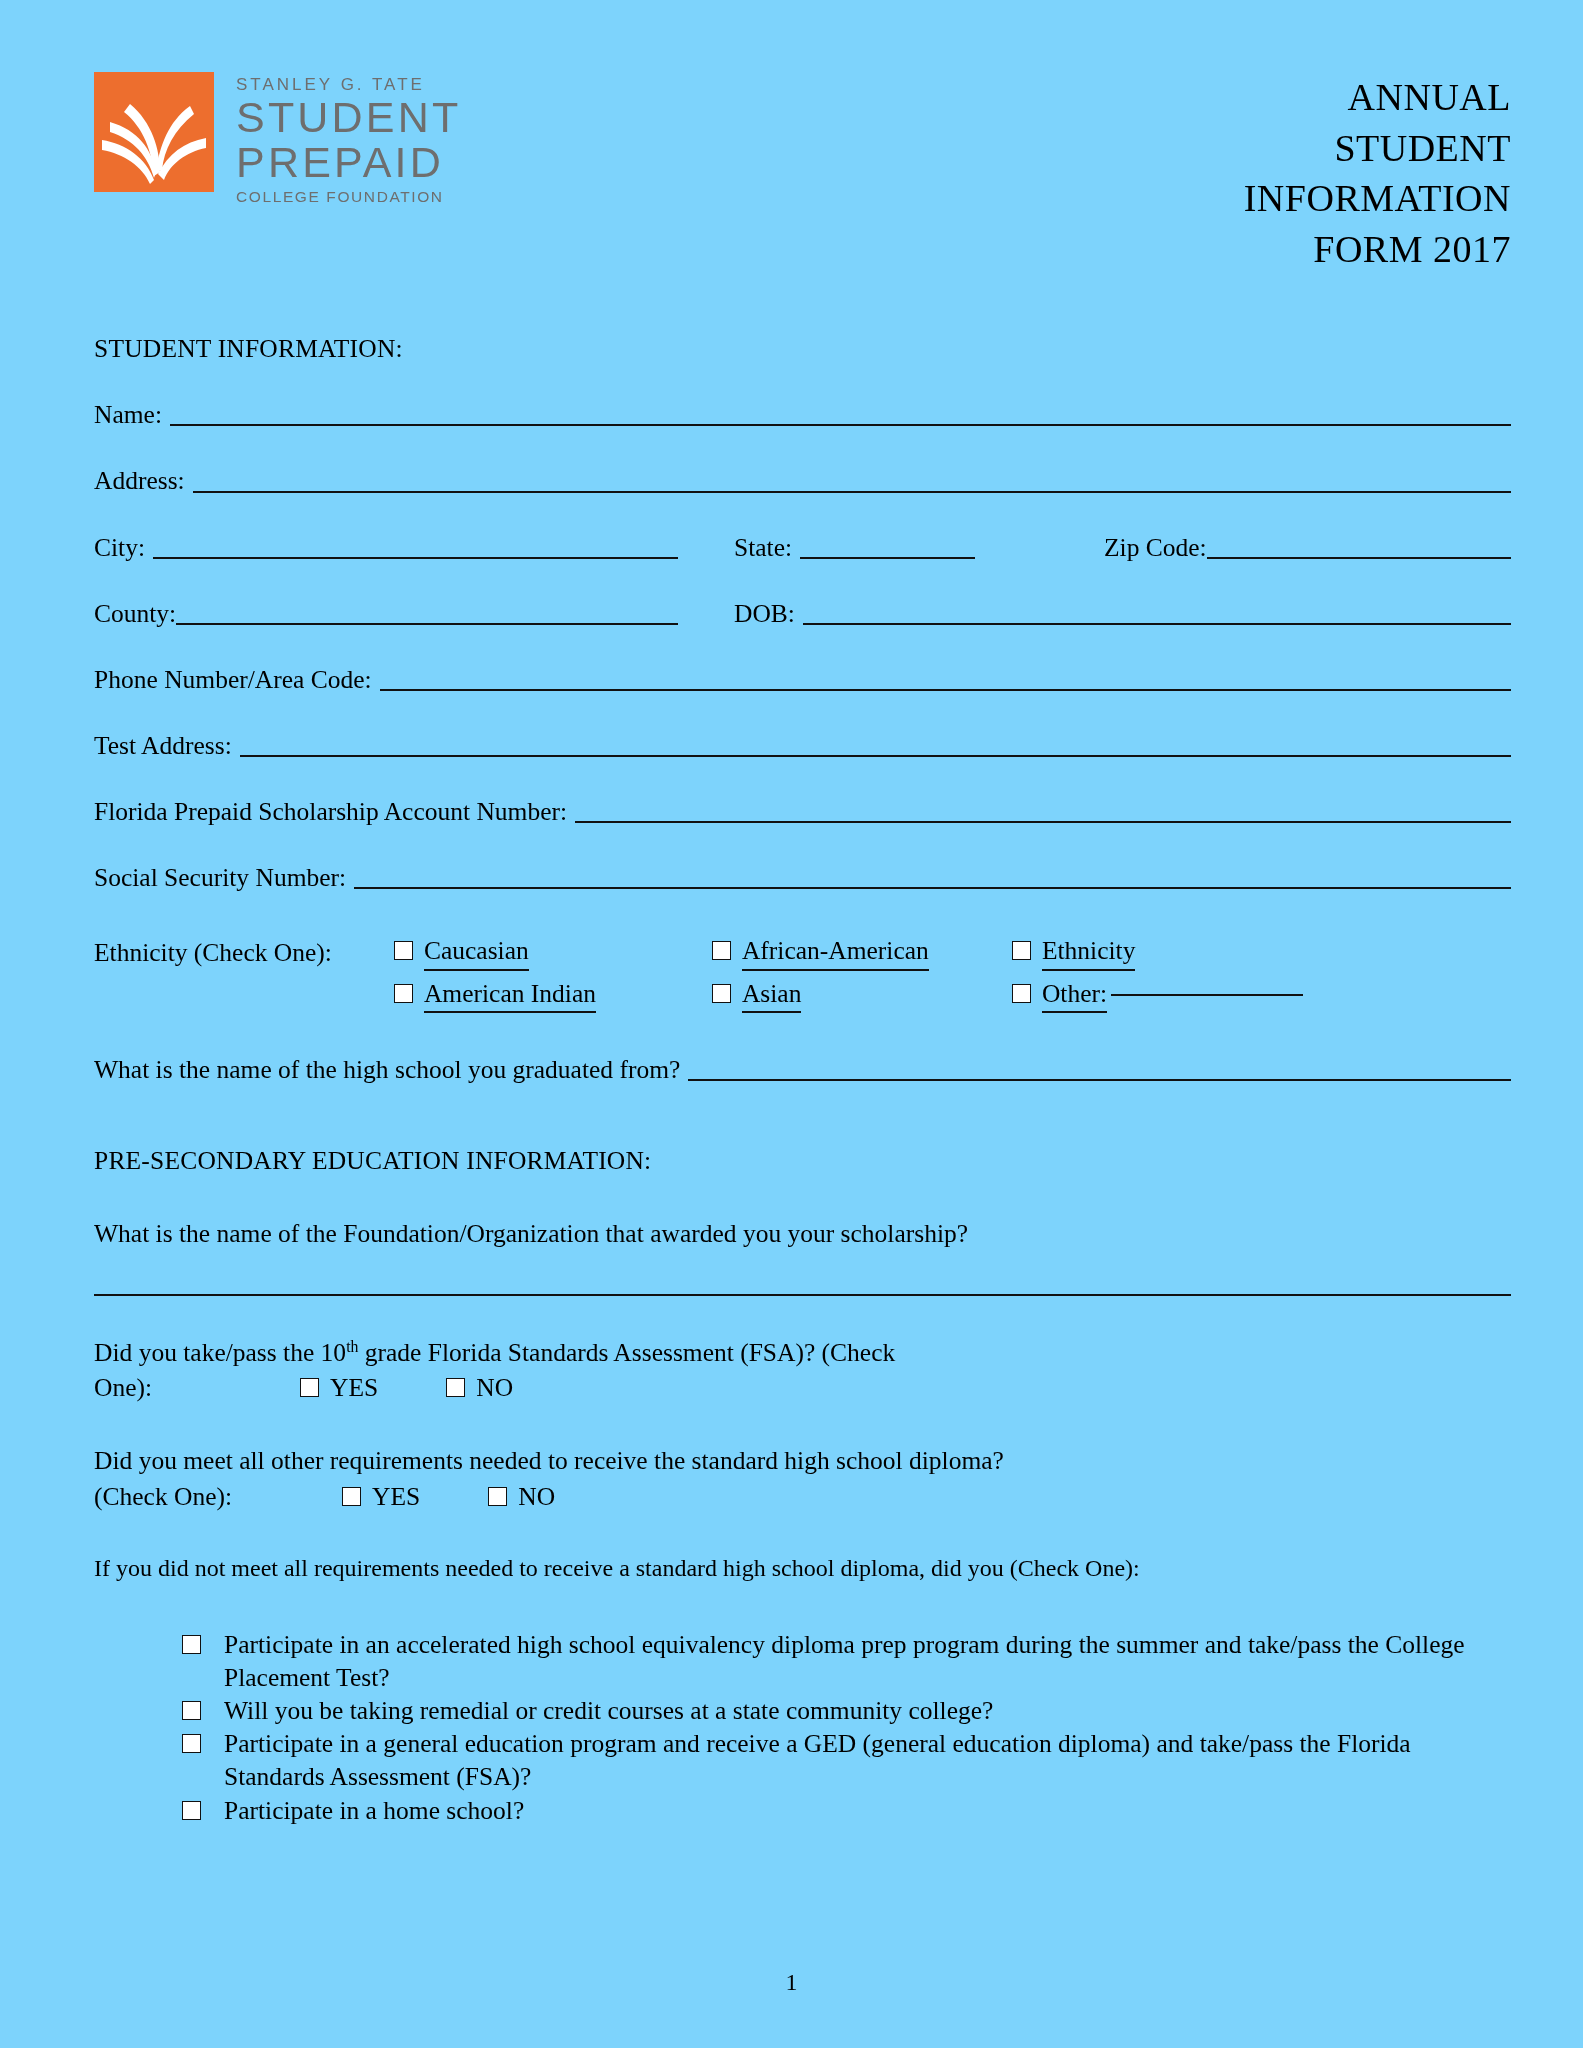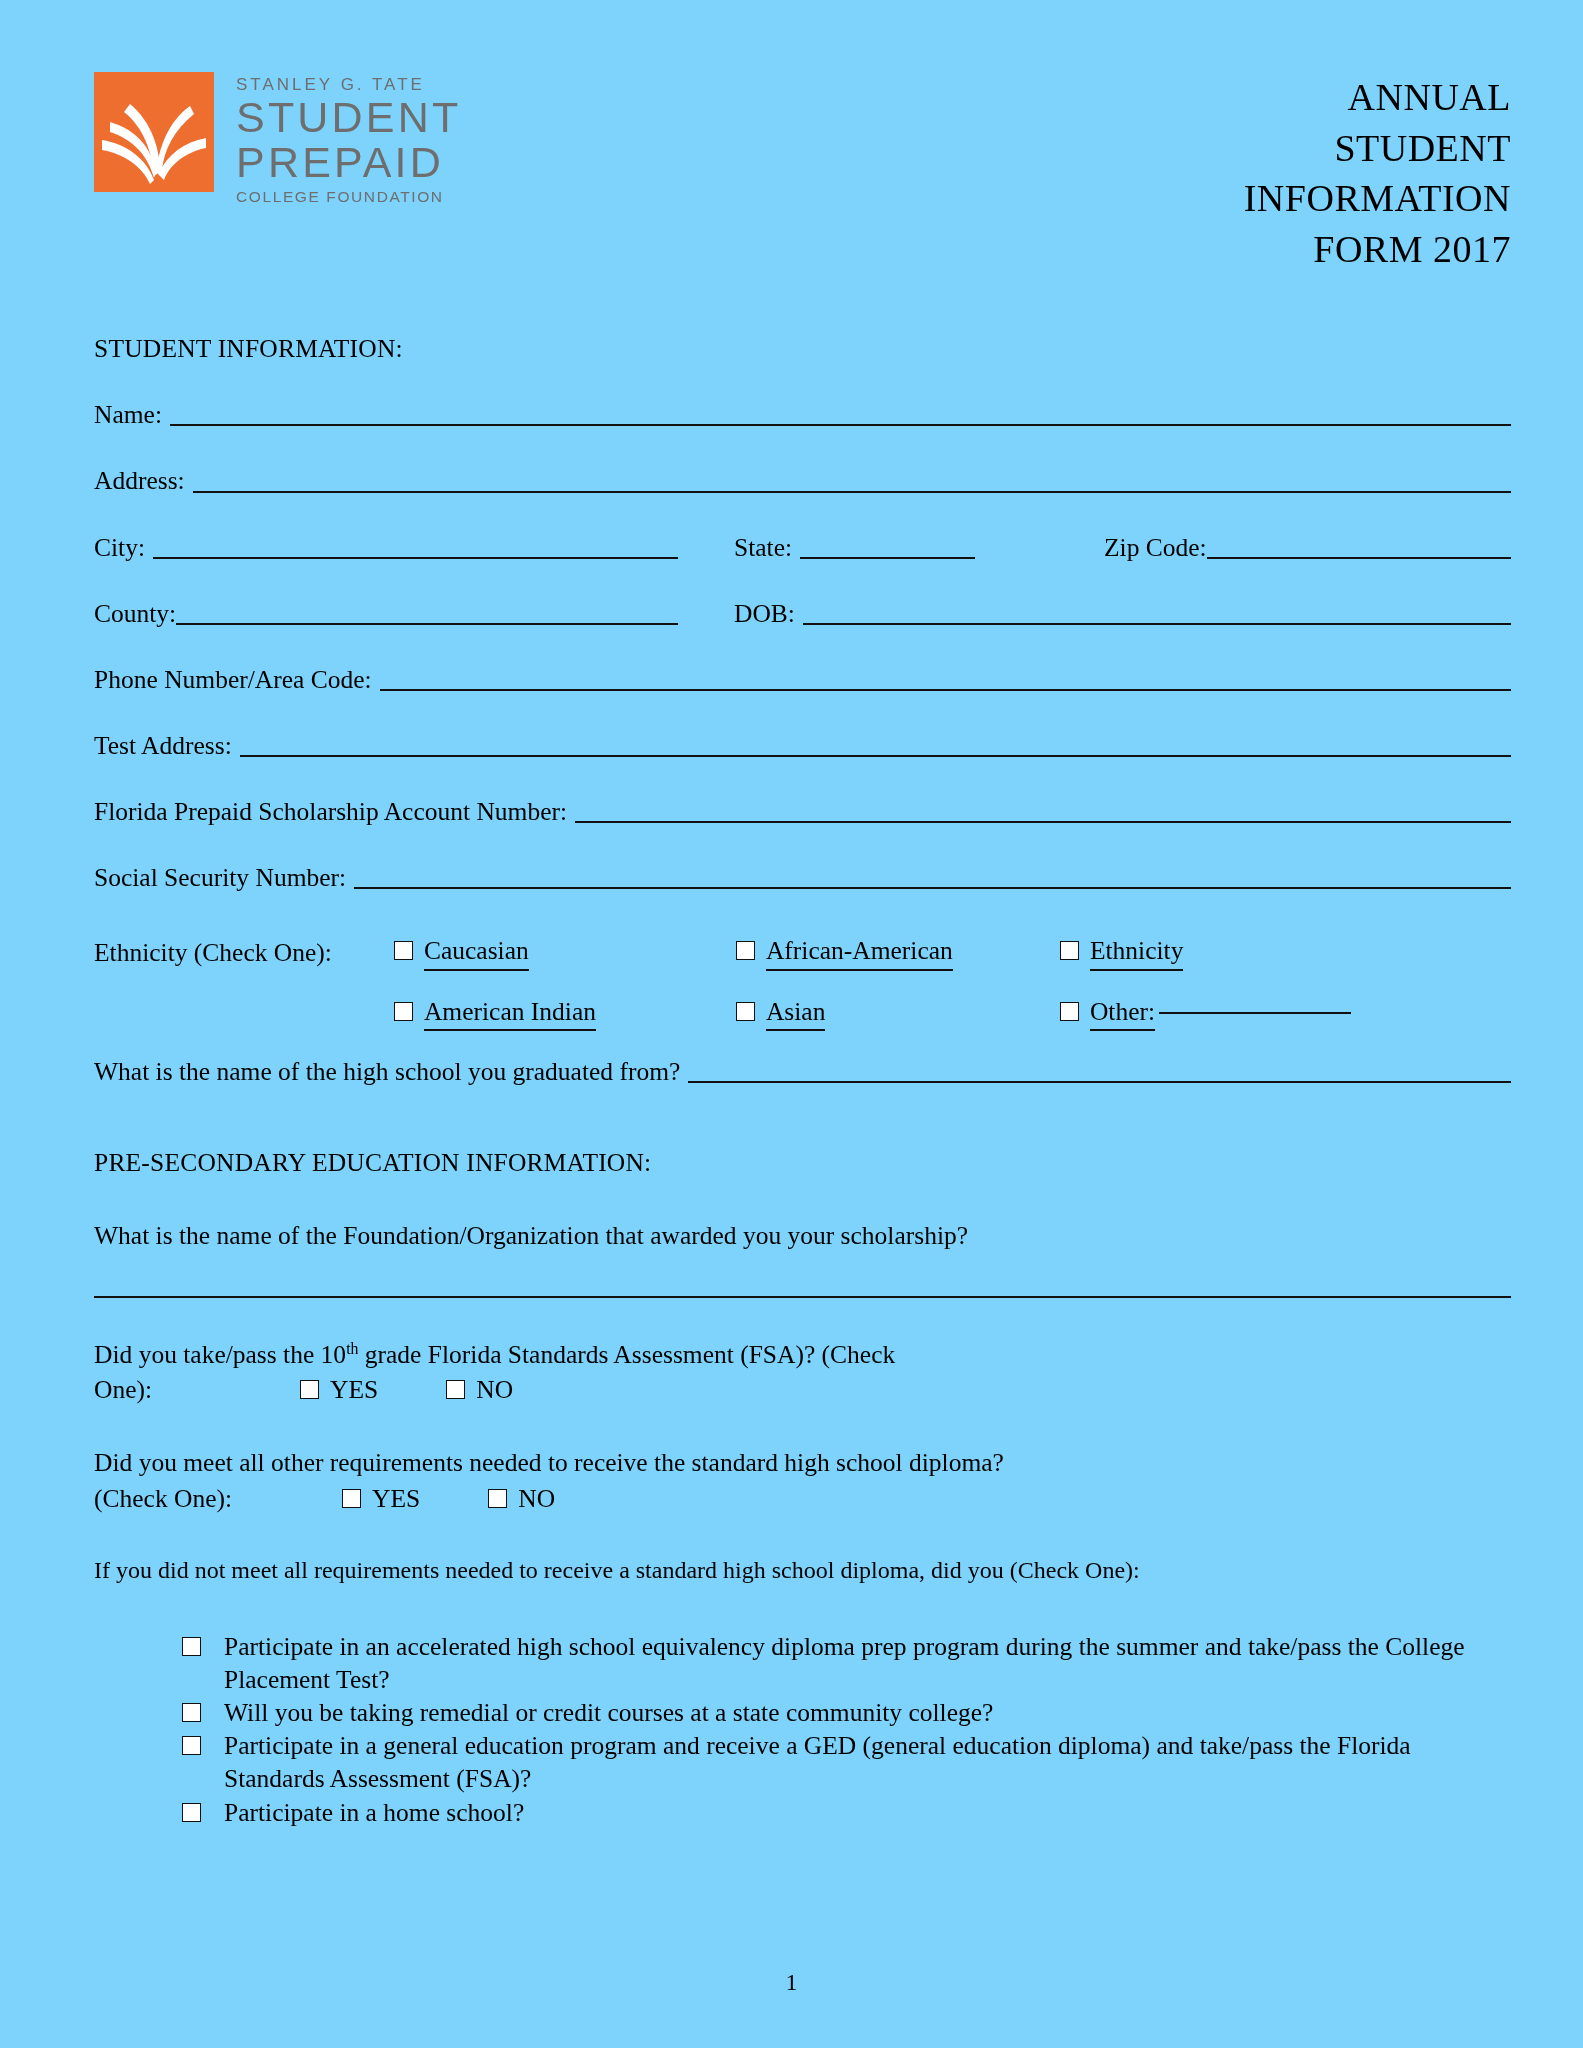--- a/index.html
+++ b/index.html
@@ -132,21 +132,20 @@
     margin-top: 40px;
     white-space: nowrap;
   }
   .eth-label { flex: none; padding-top: 2px; }
   .eth-grid {
     margin-left: 62px;
     display: grid;
     grid-template-columns: 318px 300px auto;
     row-gap: 6px;
     column-gap: 0px;
-    gap: 24px;
   }
   .eth-opt { display: flex; align-items: baseline; }
   .cb {
     display: inline-block;
     width: 19px;
     height: 19px;
     border: 1.8px solid #111;
     box-sizing: border-box;
     flex: none;
     position: relative;
@@ -346,21 +345,21 @@
 
         <div class="eth-opt">
           <span class="cb"></span>
           <span class="ul-text">Other:</span>
           <span class="ul-blank"></span>
         </div>
 
       </div>
     </div>
 
-    <div class="frow" style="margin-top:24px">
+    <div class="frow" style="margin-top:40px">
       <span class="lbl">What is the name of the high school you graduated from?</span>
       <span class="rule grow"></span>
     </div>
 
     <div class="section-head">PRE-SECONDARY EDUCATION INFORMATION:</div>
 
     <div class="qblock">
       <div class="qtext">What is the name of the Foundation/Organization that awarded you your scholarship?</div>
       <div class="fullrule"></div>
     </div>

